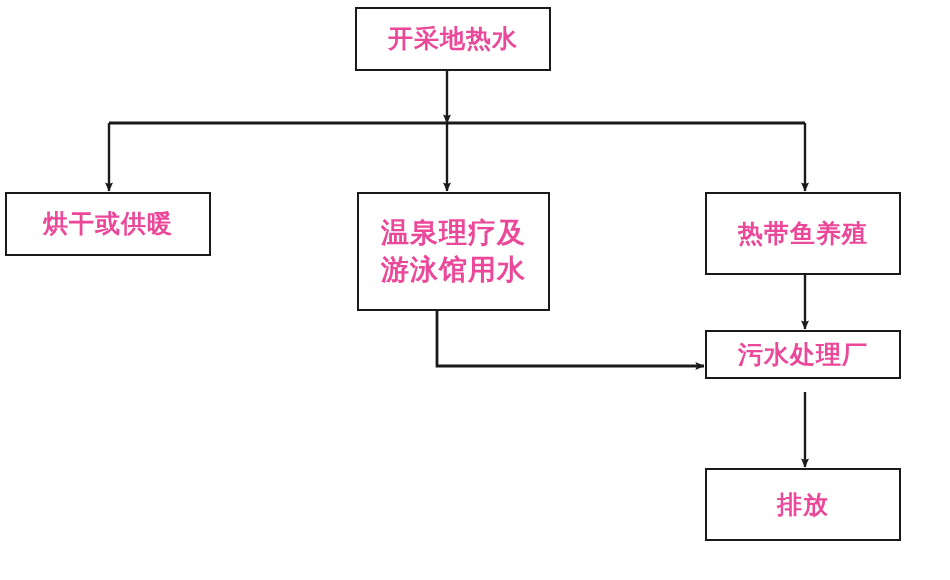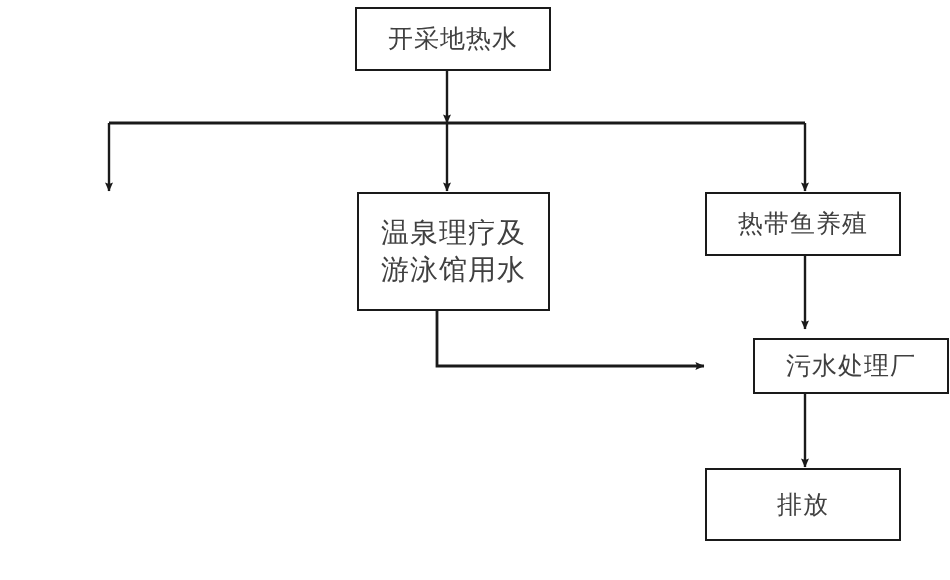--- a/index.html
+++ b/index.html
@@ -33,34 +33,34 @@
     background: #ffffff;
     border: 2px solid #1a1a1a;
     display: flex;
     align-items: center;
     justify-content: center;
     z-index: 2;
   }
   .node-label {
     display: block;
     text-align: right;
-    color: #404040;
+    color: #ec4899;
     font-family: "DejaVu Sans", "Liberation Sans", sans-serif;
     font-size: 25px;
     line-height: 1.18;
     letter-spacing: 1px;
     white-space: pre-line;
-    font-weight: 400;
+    font-weight: 700;
   }
   
   #node-extract       { left: 355px; top: 7px;   width: 196px; height: 64px; }
   #node-drying        { left: 5px;   top: 192px; width: 206px; height: 64px; }
   #node-spa           { left: 357px; top: 192px; width: 193px; height: 119px; }
-  #node-fish          { left: 705px; top: 192px; width: 196px; height: 64px; }
-  #node-sewage        { left: 705px; top: 338px; width: 196px; height: 56px; margin-left: 48px; }
+  #node-fish          { left: 705px; top: 192px; width: 196px; height: 83px; }
+  #node-sewage        { left: 705px; top: 330px; width: 196px; height: 49px; }
   #node-discharge     { left: 705px; top: 468px; width: 196px; height: 73px; }
   #node-spa .node-label { font-size: 28px; line-height: 1.30; }
 </style>
 </head>
 <body>
 
 <div id="diagram-root">
 
   <svg id="connector-layer" viewBox="0 0 950 580" width="950" height="580" xmlns="http://www.w3.org/2000/svg">
     <defs>
@@ -83,20 +83,23 @@
 
     <polyline points="437,311 437,366 704,366" fill="none" stroke="#1a1a1a" stroke-width="2.8" marker-end="url(#arrowhead)"></polyline>
 
     <line x1="805" y1="392" x2="805" y2="467" stroke="#1a1a1a" stroke-width="2.4" marker-end="url(#arrowhead)"></line>
   </svg>
 
   <div class="node" id="node-extract">
     <span class="node-label">开采地热水</span>
   </div>
 
+  <div class="node" id="node-drying">
+    <span class="node-label">烘干或供暖</span>
+  </div>
 
   <div class="node" id="node-spa">
     <span class="node-label">温泉理疗及
 游泳馆用水</span>
   </div>
 
   <div class="node" id="node-fish">
     <span class="node-label">热带鱼养殖</span>
   </div>
 

